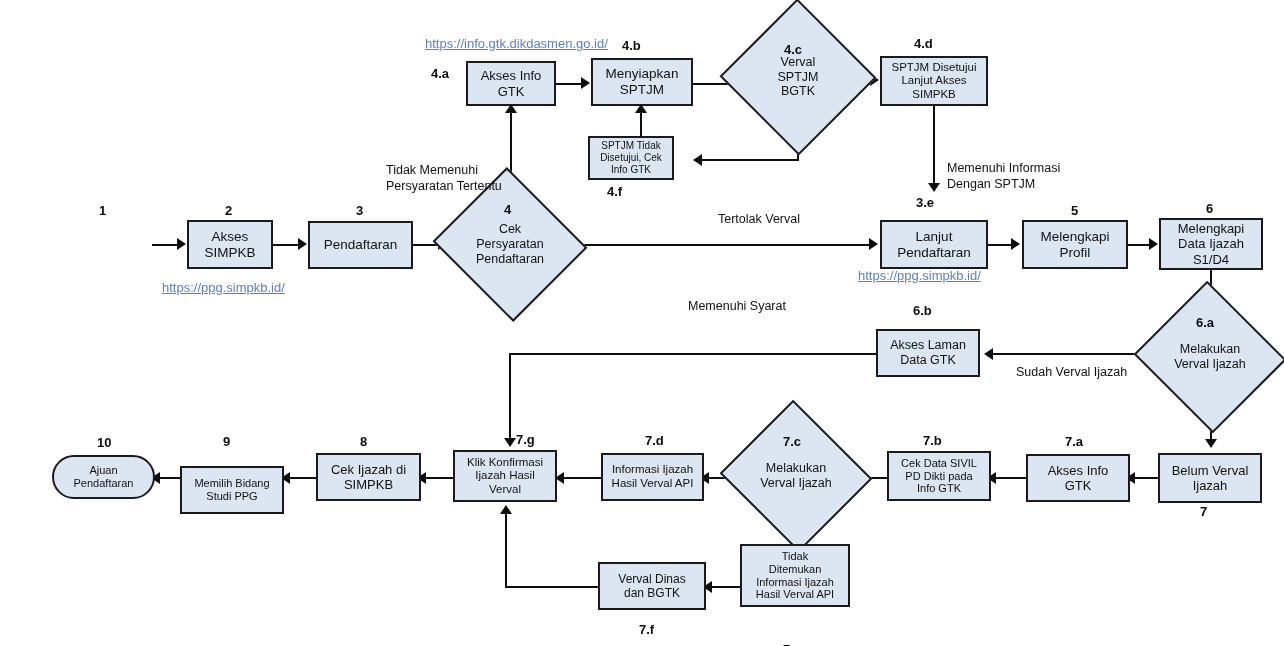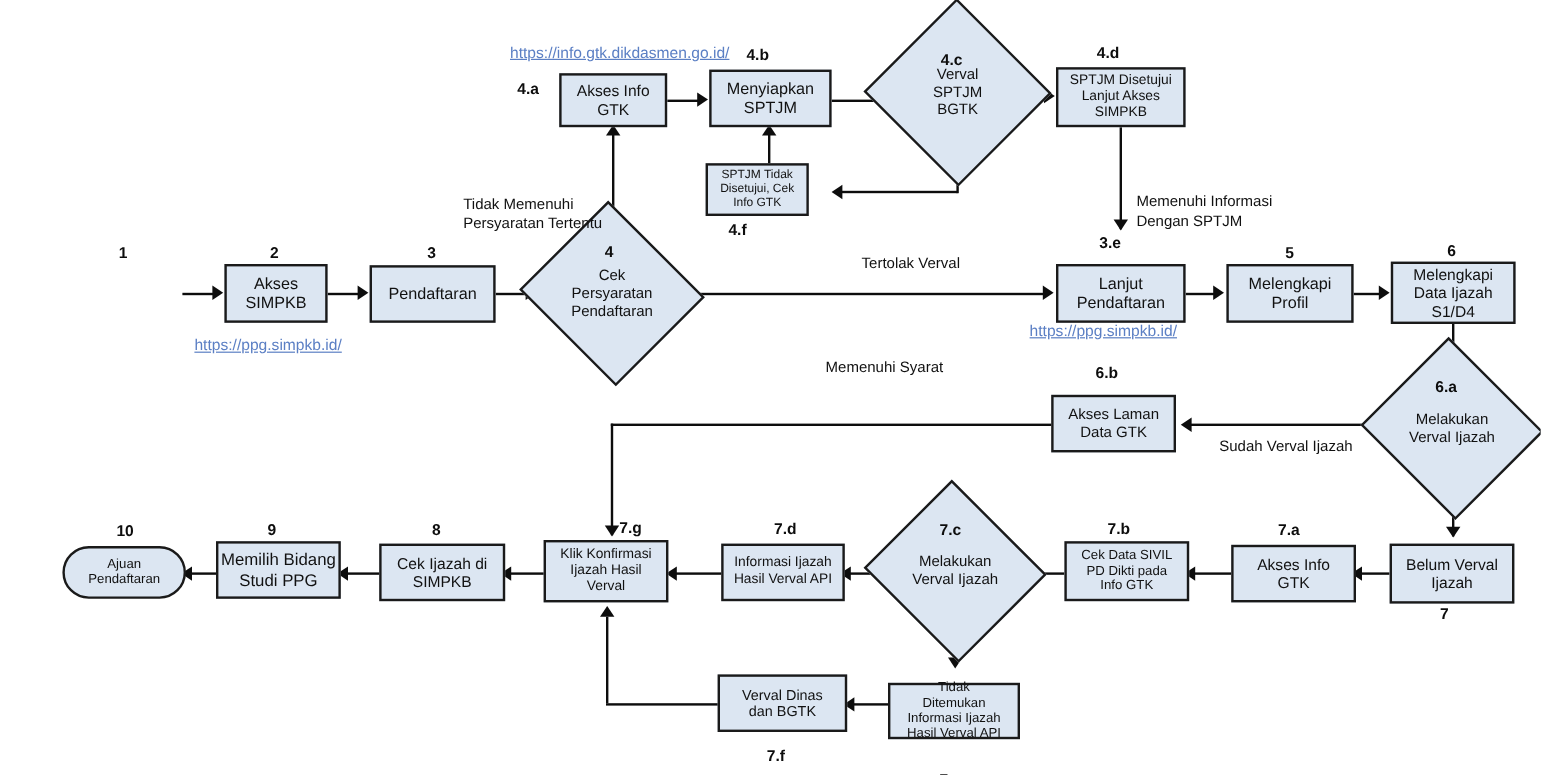--- a/index.html
+++ b/index.html
@@ -236,21 +236,21 @@
 
   <div class="node" style="left:453px;top:450px;width:104px;height:52px;font-size:11.5px;">Klik Konfirmasi
 Ijazah Hasil
 Verval</div>
   <div class="tag" style="left:516px;top:432px;font-size:13px;">7.g</div>
 
   <div class="node" style="left:316px;top:453px;width:105px;height:48px;font-size:13px;">Cek Ijazah di
 SIMPKB</div>
   <div class="tag" style="left:360px;top:434px;font-size:13px;">8</div>
 
-  <div class="node" style="left:180px;top:451px;width:104px;height:48px;font-size:14px;">Memilih Bidang
+  <div class="node" style="left:180px;top:466px;width:104px;height:48px;font-size:11px;">Memilih Bidang
 Studi PPG</div>
   <div class="tag" style="left:223px;top:434px;font-size:13px;">9</div>
 
   <div class="node oval" style="left:52px;top:455px;width:103px;height:44px;font-size:11px;">Ajuan
 Pendaftaran</div>
   <div class="tag" style="left:97px;top:435px;font-size:13px;">10</div>
 
   <div class="ln h" style="left:1133px;top:477px;width:25px;"></div>
   <div class="arw l" style="left:1126px;top:472px;"></div>
 
@@ -268,21 +268,21 @@
 
   <div class="ln h" style="left:424px;top:477px;width:30px;"></div>
   <div class="arw l" style="left:417px;top:472px;"></div>
 
   <div class="ln h" style="left:288px;top:477px;width:29px;"></div>
   <div class="arw l" style="left:281px;top:472px;"></div>
 
   <div class="ln h" style="left:158px;top:477px;width:23px;"></div>
   <div class="arw l" style="left:151px;top:472px;"></div>
 
-  <div class="node" style="left:740px;top:569px;width:110px;height:47px;font-size:11px;">Tidak
+  <div class="node" style="left:740px;top:544px;width:110px;height:63px;font-size:11px;">Tidak
 Ditemukan
 Informasi Ijazah
 Hasil Verval API</div>
   <div class="tag" style="left:783px;top:642px;font-size:13px;">7.e</div>
 
   <div class="node" style="left:598px;top:562px;width:108px;height:48px;font-size:12px;">Verval Dinas
 dan BGTK</div>
   <div class="tag" style="left:639px;top:622px;font-size:13px;">7.f</div>
 
   <div class="ln v" style="left:795px;top:526px;height:26px;"></div>

